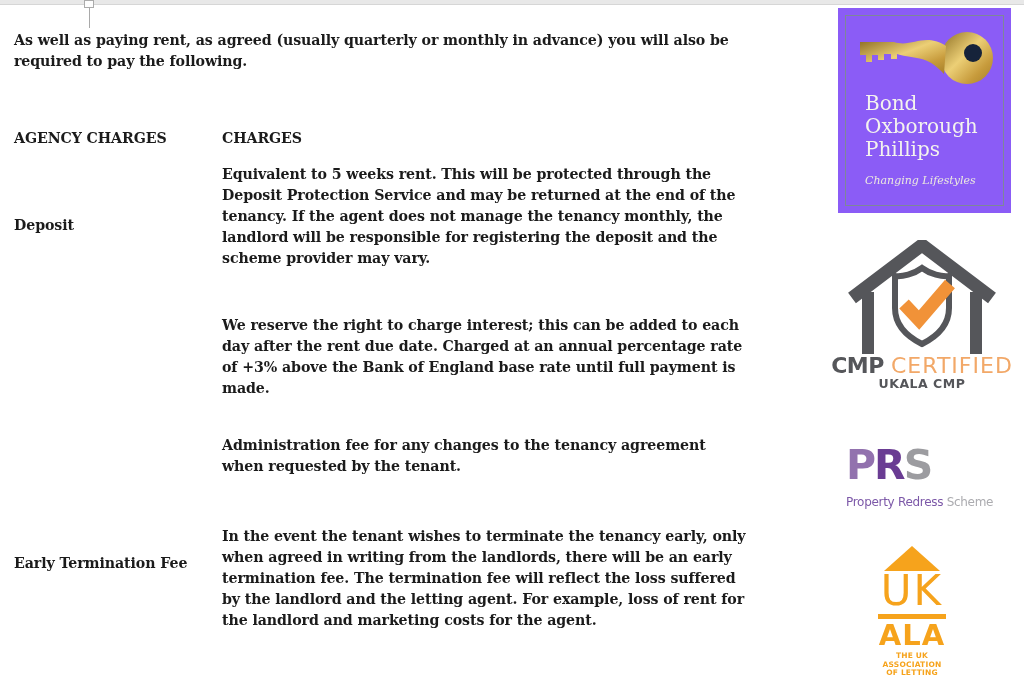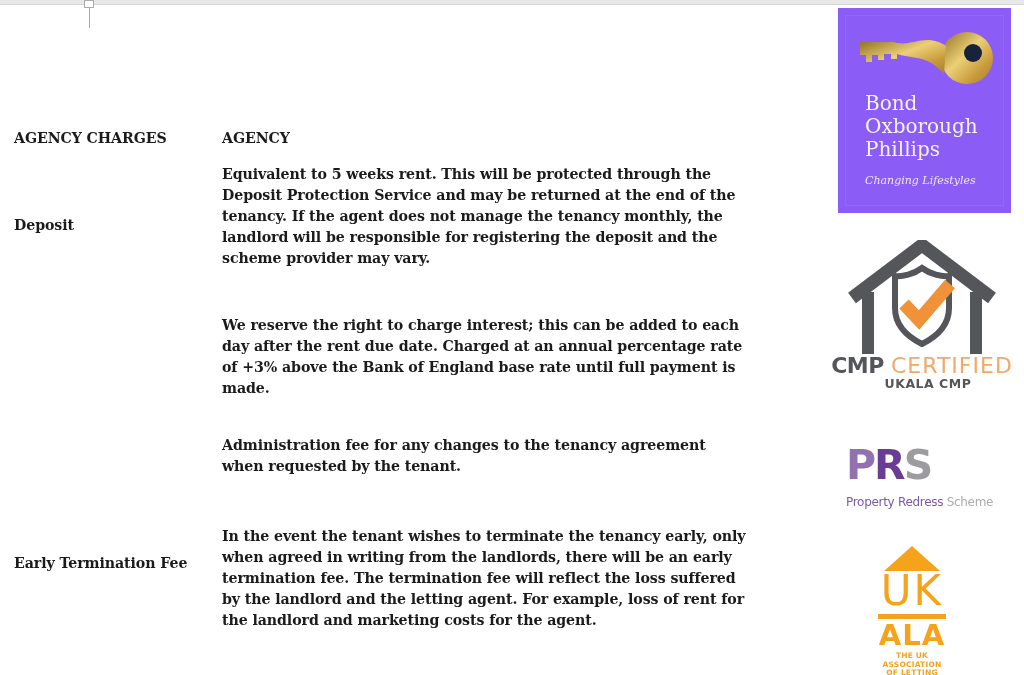--- a/index.html
+++ b/index.html
@@ -33,21 +33,21 @@
              font-weight:400;font-size:20px;line-height:23px;white-space:pre-line;}
   .bond-tag{position:absolute;left:27px;top:166px;color:#eceadf;font-family:"DejaVu Serif","Liberation Serif",serif;
             font-style:italic;font-weight:500;font-size:11px;}
 
   
   .cmp{position:absolute;left:830px;top:240px;width:184px;height:155px;text-align:center;}
   .cmp-art{display:block;margin:0 auto;}
   .cmp-line1{position:absolute;left:0;top:113px;width:184px;font-family:"DejaVu Sans","Liberation Sans",sans-serif;white-space:nowrap;}
   .cmp-bold{color:#55565a;font-weight:800;font-size:22px;letter-spacing:-0.5px;}
   .cmp-light{color:#f2a868;font-weight:400;font-size:22px;letter-spacing:1px;}
-  .cmp-line2{position:absolute;left:6px;top:136px;width:184px;color:#55565a;font-family:"DejaVu Sans","Liberation Sans",sans-serif;
+  .cmp-line2{position:absolute;left:0;top:136px;width:184px;color:#55565a;font-family:"DejaVu Sans","Liberation Sans",sans-serif;
              font-weight:800;font-size:12.5px;letter-spacing:0.5px;}
 
   
   .prs{position:absolute;left:846px;top:436px;width:150px;}
   .prs-letters{font-family:"DejaVu Sans","Liberation Sans",sans-serif;font-weight:800;font-size:41px;line-height:58px;letter-spacing:-2px;}
   .prs-p{color:#9272ae;} .prs-r{color:#6a3c93;} .prs-s{color:#9c9ca0;}
   .prs-sub{margin-top:1px;font-family:"DejaVu Sans","Liberation Sans",sans-serif;font-size:12px;font-weight:500;letter-spacing:-0.3px;white-space:nowrap;}
   .prs-sub-purple{color:#7c58a8;} .prs-sub-gray{color:#ababaf;}
 
   
@@ -62,23 +62,25 @@
 </style>
 </head>
 <body>
 
 <div class="page">
 
   <div class="top-strip"></div>
   <div class="ruler-marker"></div>
   <div class="cursor-line"></div>
 
+  <div class="doc-text intro">As well as paying rent, as agreed (usually quarterly or monthly in advance) you will also be
+required to pay the following.</div>
 
   <div class="doc-text hdr1">AGENCY CHARGES</div>
-  <div class="doc-text hdr2">AGENCY</div>
+  <div class="doc-text hdr2">CHARGES</div>
 
   <div class="doc-text c1 r1l">Deposit</div>
   <div class="doc-text c2 r1d">Equivalent to 5 weeks rent. This will be protected through the
 Deposit Protection Service and may be returned at the end of the
 tenancy. If the agent does not manage the tenancy monthly, the
 landlord will be responsible for registering the deposit and the
 scheme provider may vary.</div>
 
   <div class="doc-text c2 r2d">We reserve the right to charge interest; this can be added to each
 day after the rent due date. Charged at an annual percentage rate

